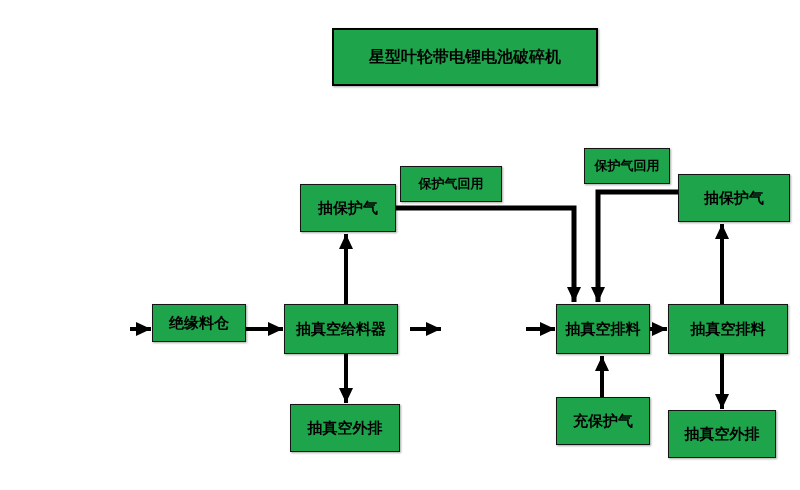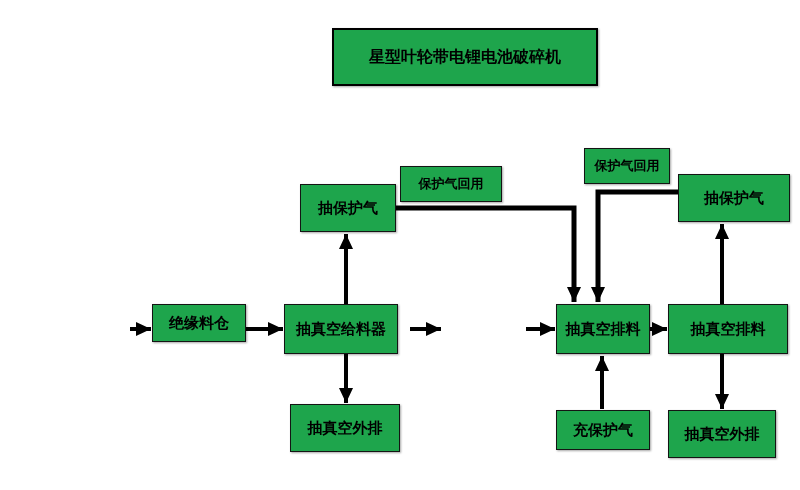--- a/index.html
+++ b/index.html
@@ -71,16 +71,16 @@
   <div class="box" style="left:284px;top:304px;width:114px;height:50px">抽真空给料器</div>
   <div class="box" style="left:556px;top:304px;width:94px;height:50px">抽真空排料</div>
   <div class="box" style="left:668px;top:304px;width:120px;height:50px">抽真空排料</div>
 
   <div class="box" style="left:300px;top:184px;width:96px;height:48px">抽保护气</div>
   <div class="box small" style="left:400px;top:166px;width:102px;height:36px">保护气回用</div>
   <div class="box small" style="left:584px;top:148px;width:86px;height:36px">保护气回用</div>
   <div class="box" style="left:678px;top:174px;width:112px;height:48px">抽保护气</div>
 
   <div class="box" style="left:290px;top:404px;width:110px;height:48px">抽真空外排</div>
-  <div class="box" style="left:556px;top:410px;width:94px;height:40px">充保护气</div>
+  <div class="box" style="left:556px;top:397px;width:94px;height:48px">充保护气</div>
   <div class="box" style="left:668px;top:410px;width:108px;height:48px">抽真空外排</div>
 
 </div>
 
 </body></html>

